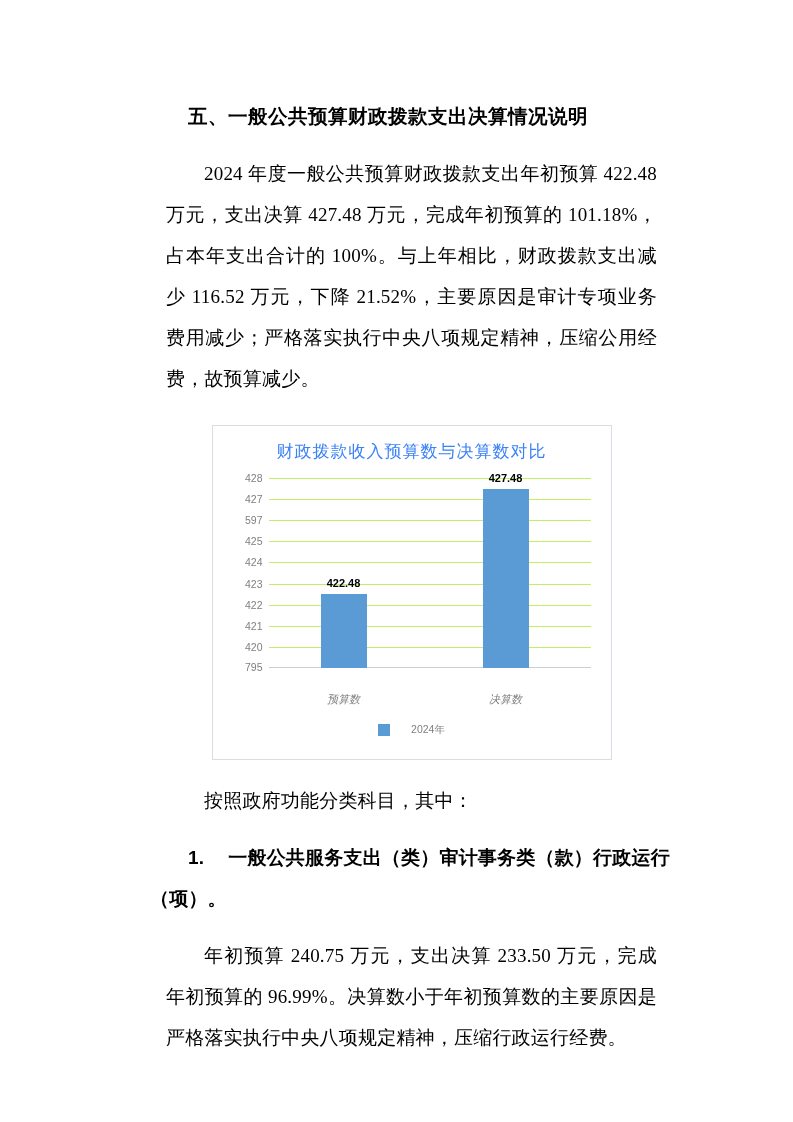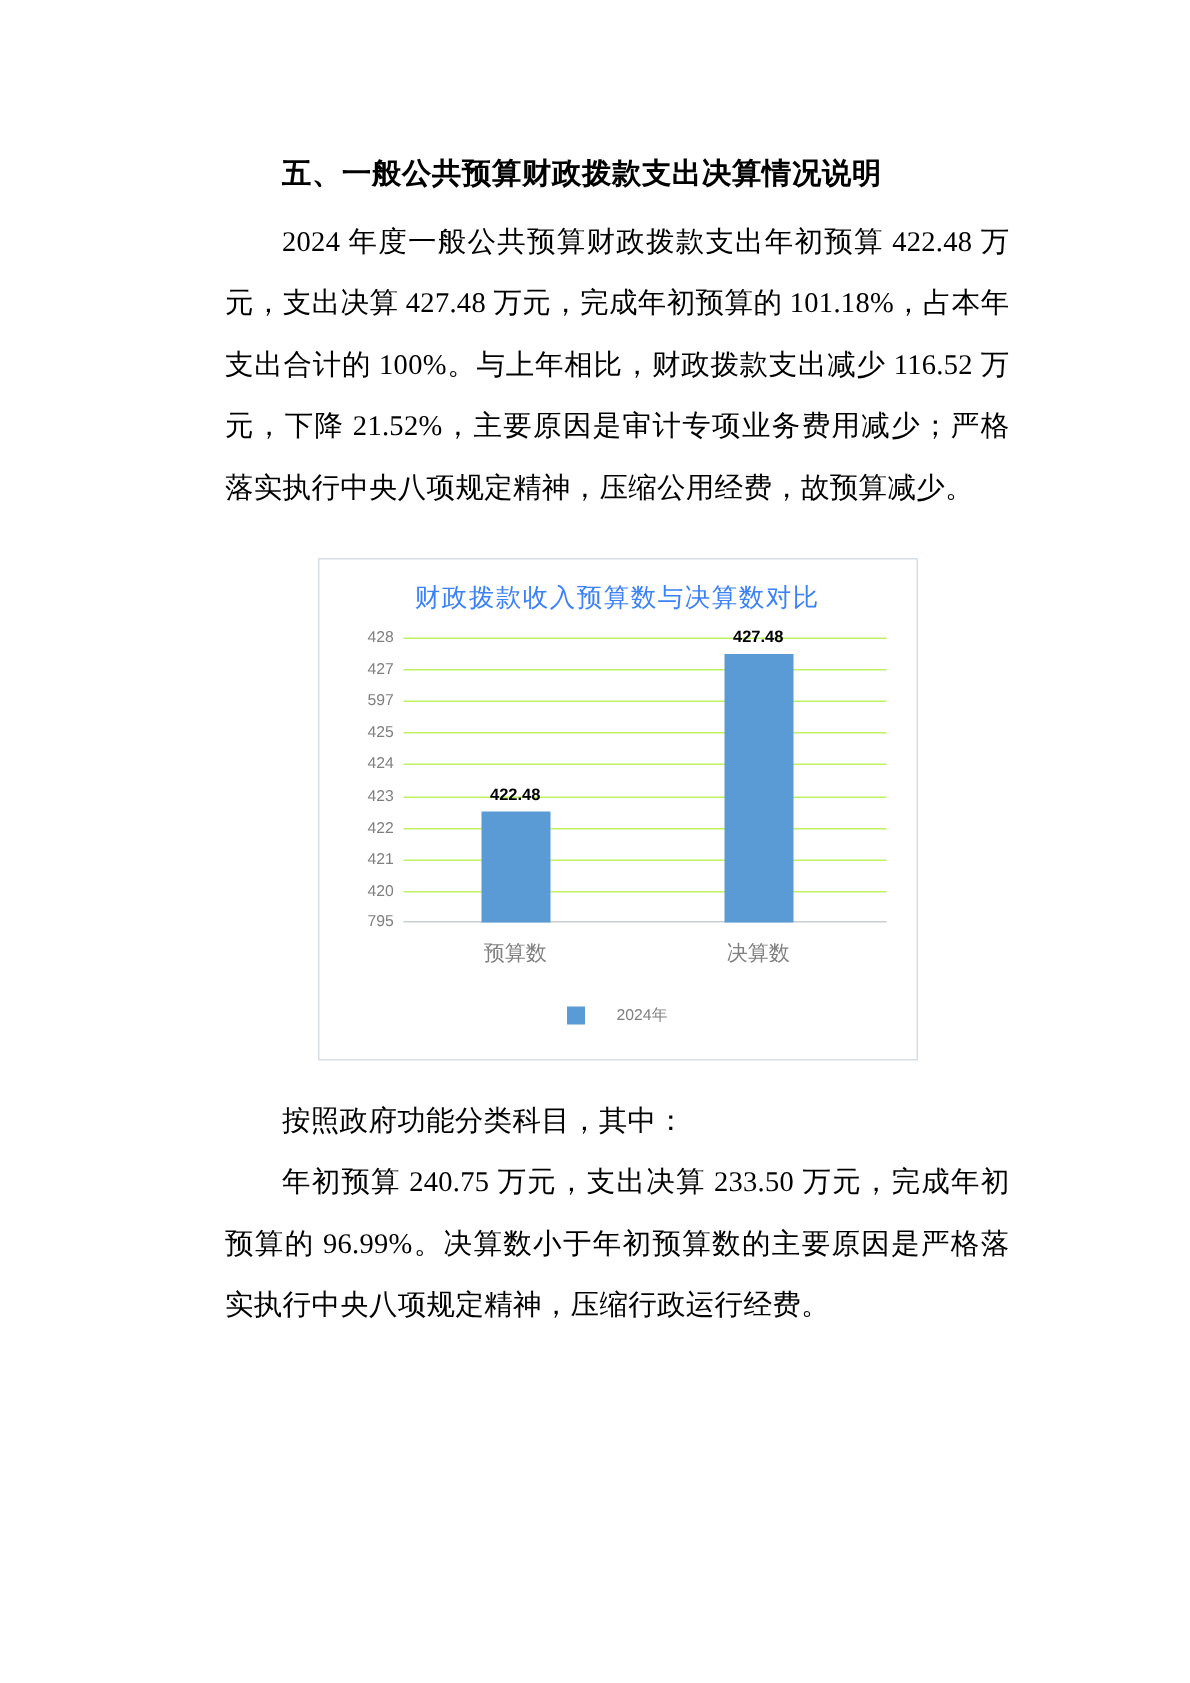--- a/index.html
+++ b/index.html
@@ -28,21 +28,21 @@
     font-weight: bold;
     font-size: 19.5px;
     line-height: 41px;
     letter-spacing: 0.5px;
     margin: 0 0 4px 0;
     text-indent: 38px;
   }
   p.body-text {
     font-size: 19px;
     line-height: 41px;
-    margin: 0;
+    margin: 16px;
     text-align: justify;
     text-indent: 38px;
     letter-spacing: 0.2px;
   }
   p.body-text.noindent { text-indent: 38px; }
 
   .chart-wrap {
     margin: 26px 0 20px 0;
     display: flex;
     justify-content: center;
@@ -112,24 +112,25 @@
     font-size: 11px;
     font-weight: bold;
     color: #000;
     white-space: nowrap;
   }
   .cat-label {
     position: absolute;
     top: 100%;
     left: 50%;
     transform: translateX(-50%);
-    margin-top: 12px;
-    font-size: 14px;
+    margin-top: 24px;
+    font-size: 11px;
     color: #7f7f7f;
     white-space: nowrap;
+    font-style: italic;
   }
   .legend {
     position: absolute;
     bottom: 22px;
     left: 0;
     width: 100%;
     display: flex;
     justify-content: center;
     align-items: center;
     gap: 21px;
@@ -213,16 +214,19 @@
 
       <div class="legend">
         <span class="legend-swatch"></span>
         <span class="legend-text">2024年</span>
       </div>
     </div>
   </div>
 
   <p class="body-text noindent">按照政府功能分类科目，其中：</p>
 
+  <p class="list-heading">
+    <span class="num">1.</span><span>一般公共服务支出（类）审计事务类（款）行政运行（项）。</span>
+  </p>
 
   <p class="body-text">年初预算 240.75 万元，支出决算 233.50 万元，完成年初预算的 96.99%。决算数小于年初预算数的主要原因是严格落实执行中央八项规定精神，压缩行政运行经费。</p>
 
 </div>
 
 </body></html>

